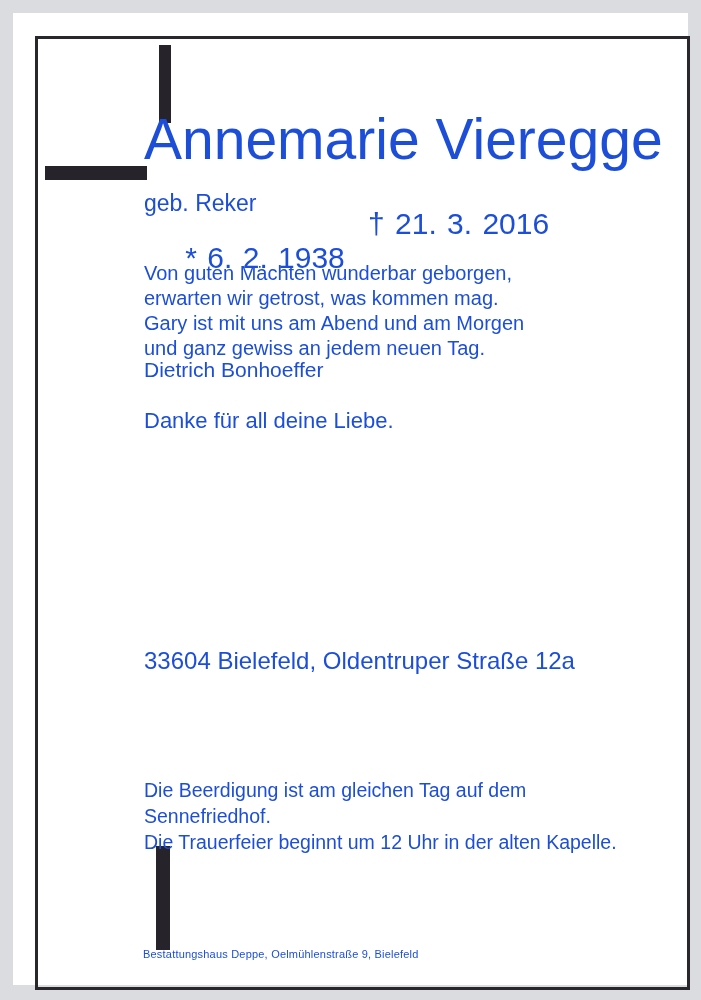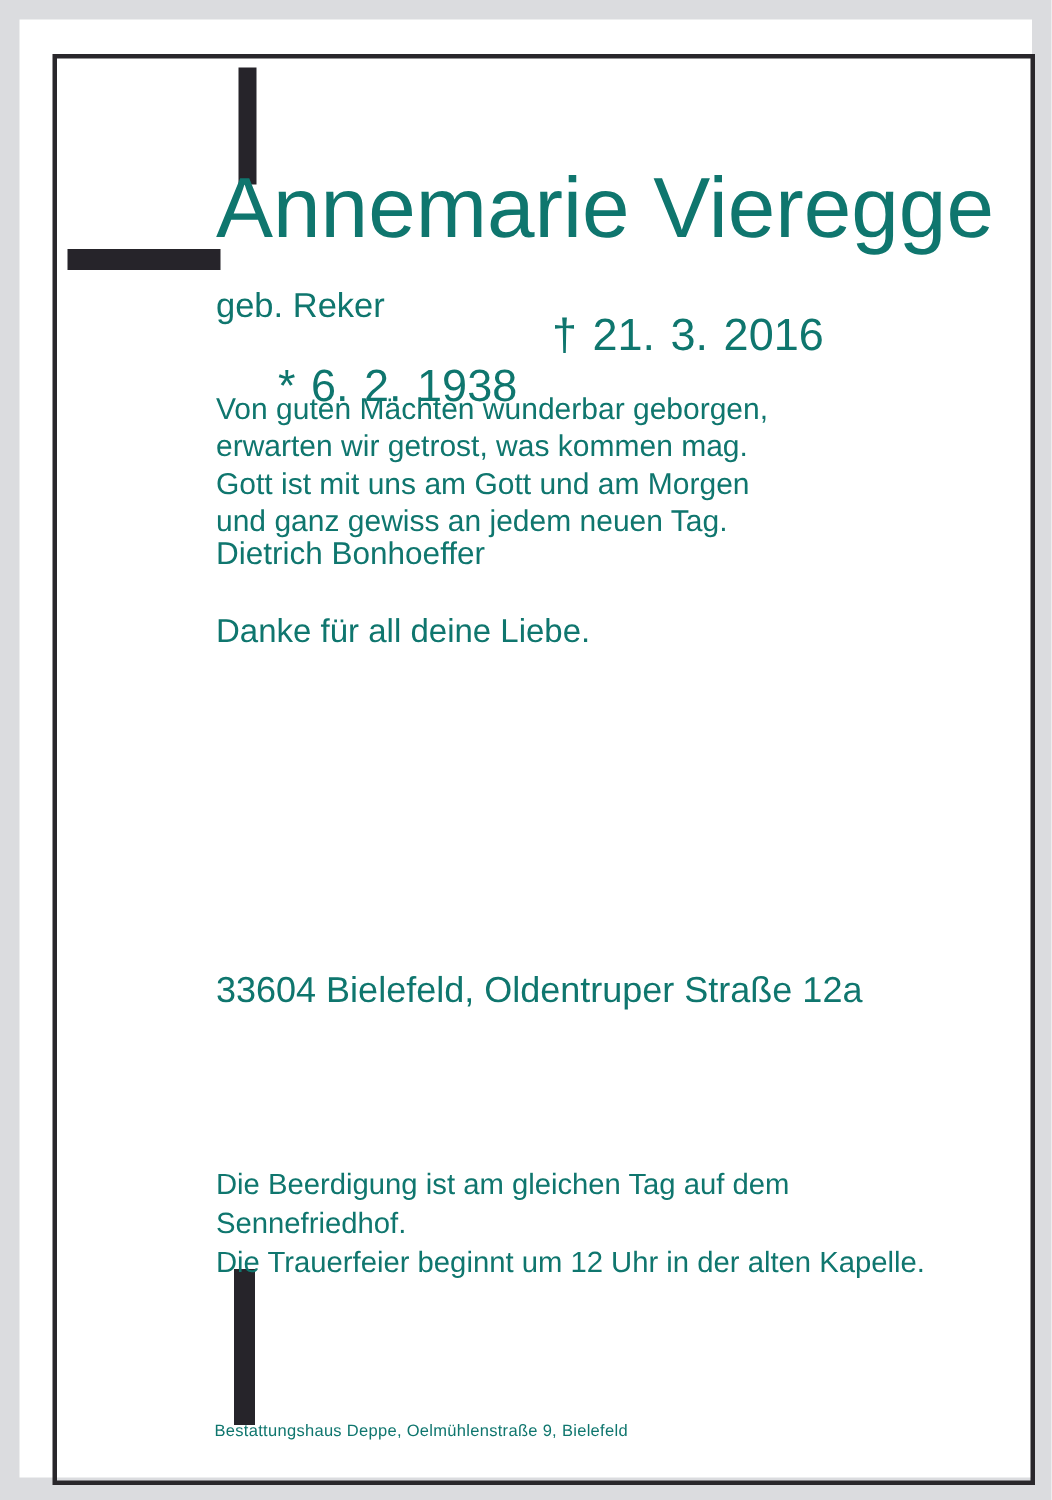--- a/index.html
+++ b/index.html
@@ -2,21 +2,21 @@
 <html><head>
 <meta charset="utf-8">
 <style>
   html, body { margin: 0; padding: 0; }
   .page {
     position: relative;
     width: 701px;
     height: 1000px;
     background: #dbdcdf;
     font-family: "Liberation Sans", sans-serif;
-    color: #0f766e;
+    color: #1d4ed8;
     overflow: hidden;
   }
   .card {
     position: absolute;
     left: 13px; top: 13px;
     width: 675px; height: 972px;
     background: #ffffff;
   }
   .frame {
     position: absolute;
@@ -72,21 +72,21 @@
 
   <h1 class="txt name">Annemarie Vieregge</h1>
 
   <div class="txt maiden">geb. Reker</div>
 
   <div class="txt dates">
     <span>* 6. 2. 1938</span>
     <span class="death">† 21. 3. 2016</span>
   </div>
 
-  <div class="txt poem"><div>Von guten Mächten wunderbar geborgen,</div><div>erwarten wir getrost, was kommen mag.</div><div>Gott ist mit uns am Gott und am Morgen</div><div>und ganz gewiss an jedem neuen Tag.</div></div>
+  <div class="txt poem"><div>Von guten Mächten wunderbar geborgen,</div><div>erwarten wir getrost, was kommen mag.</div><div>Gary ist mit uns am Abend und am Morgen</div><div>und ganz gewiss an jedem neuen Tag.</div></div>
   <div class="txt author">Dietrich Bonhoeffer</div>
 
   <div class="txt thanks">Danke für all deine Liebe.</div>
 
 
   <div class="txt address">33604 Bielefeld, Oldentruper Straße 12a</div>
 
 
   <div class="txt para burial">
       <div>Die Beerdigung ist am gleichen Tag auf dem Sennefriedhof.</div>

